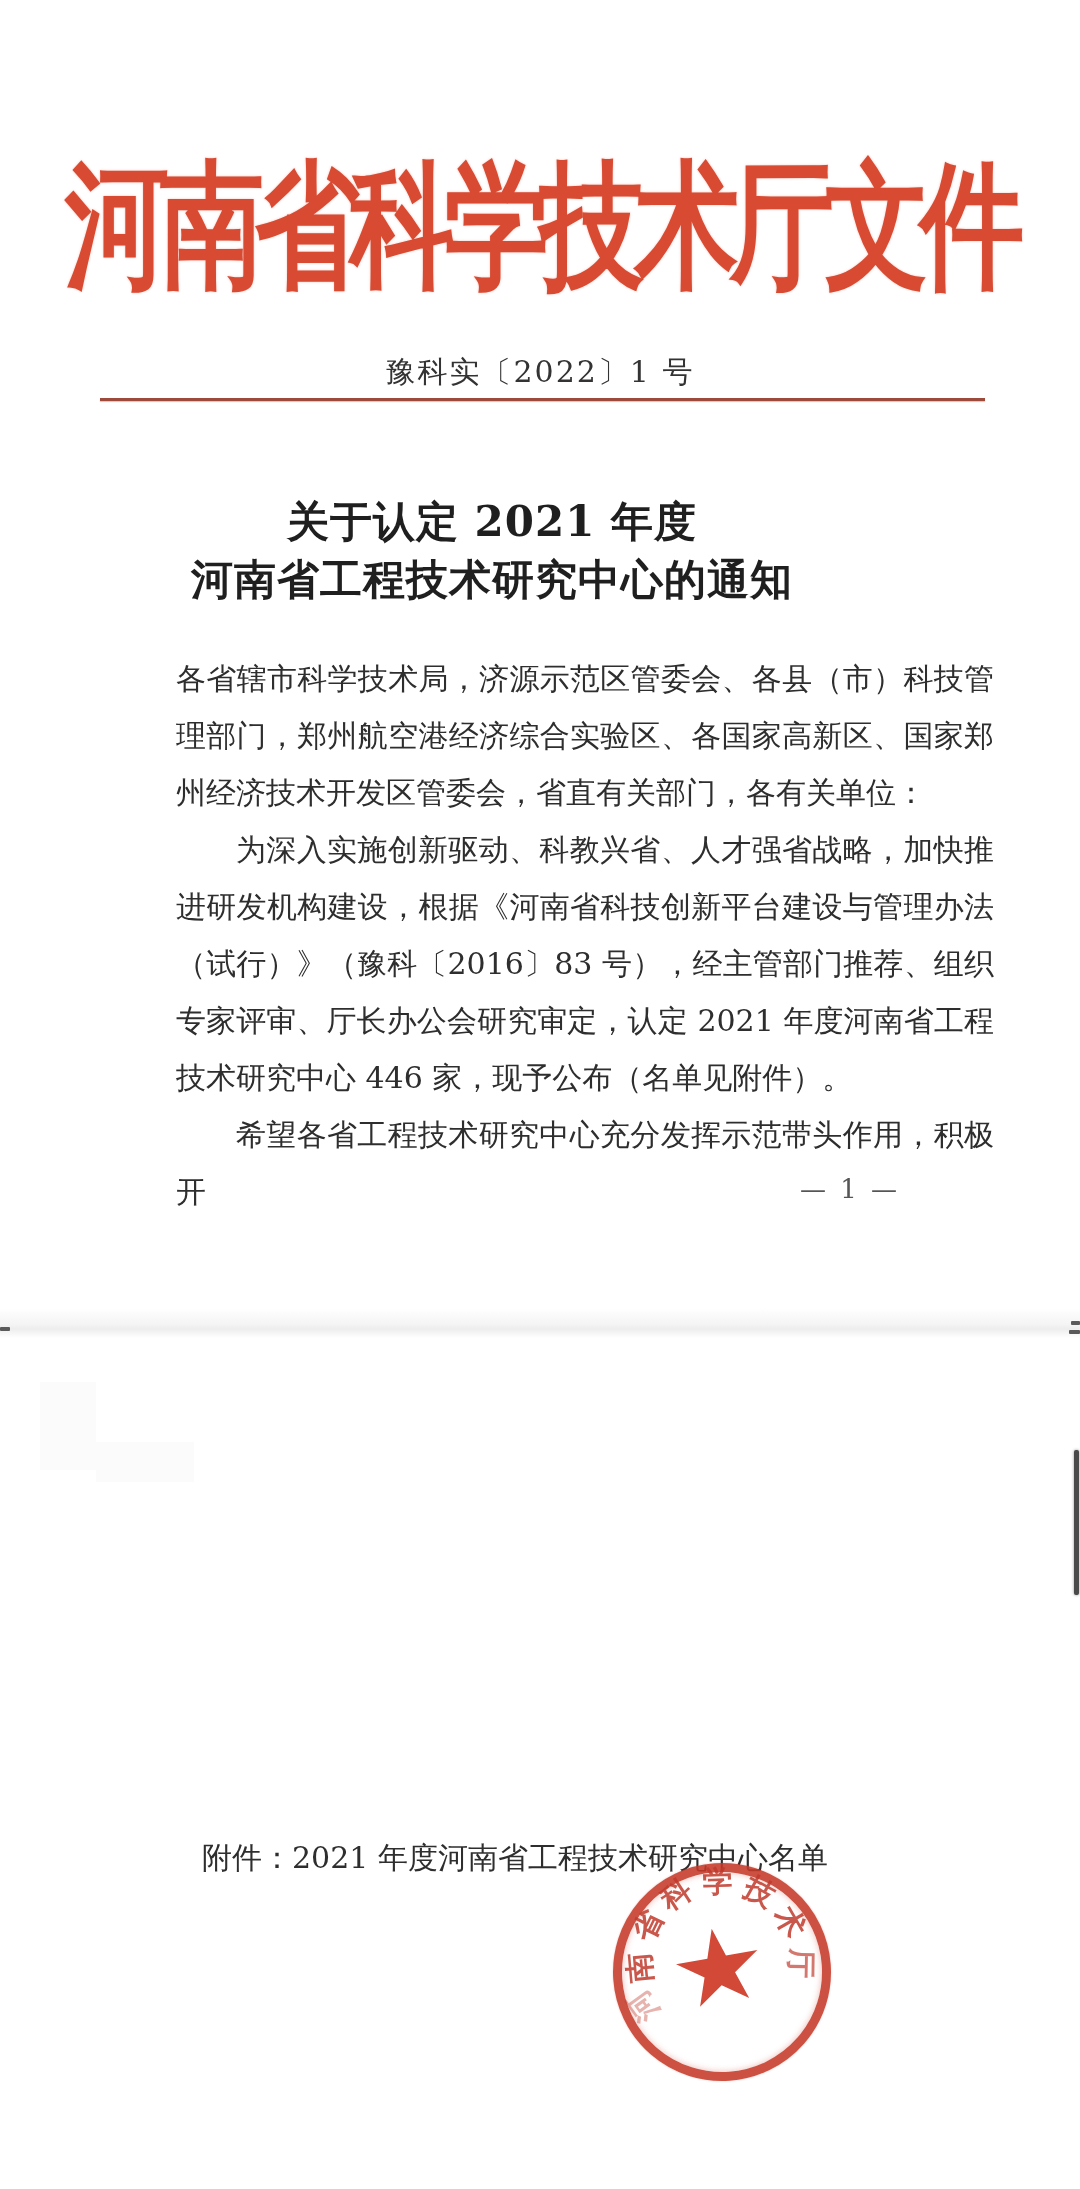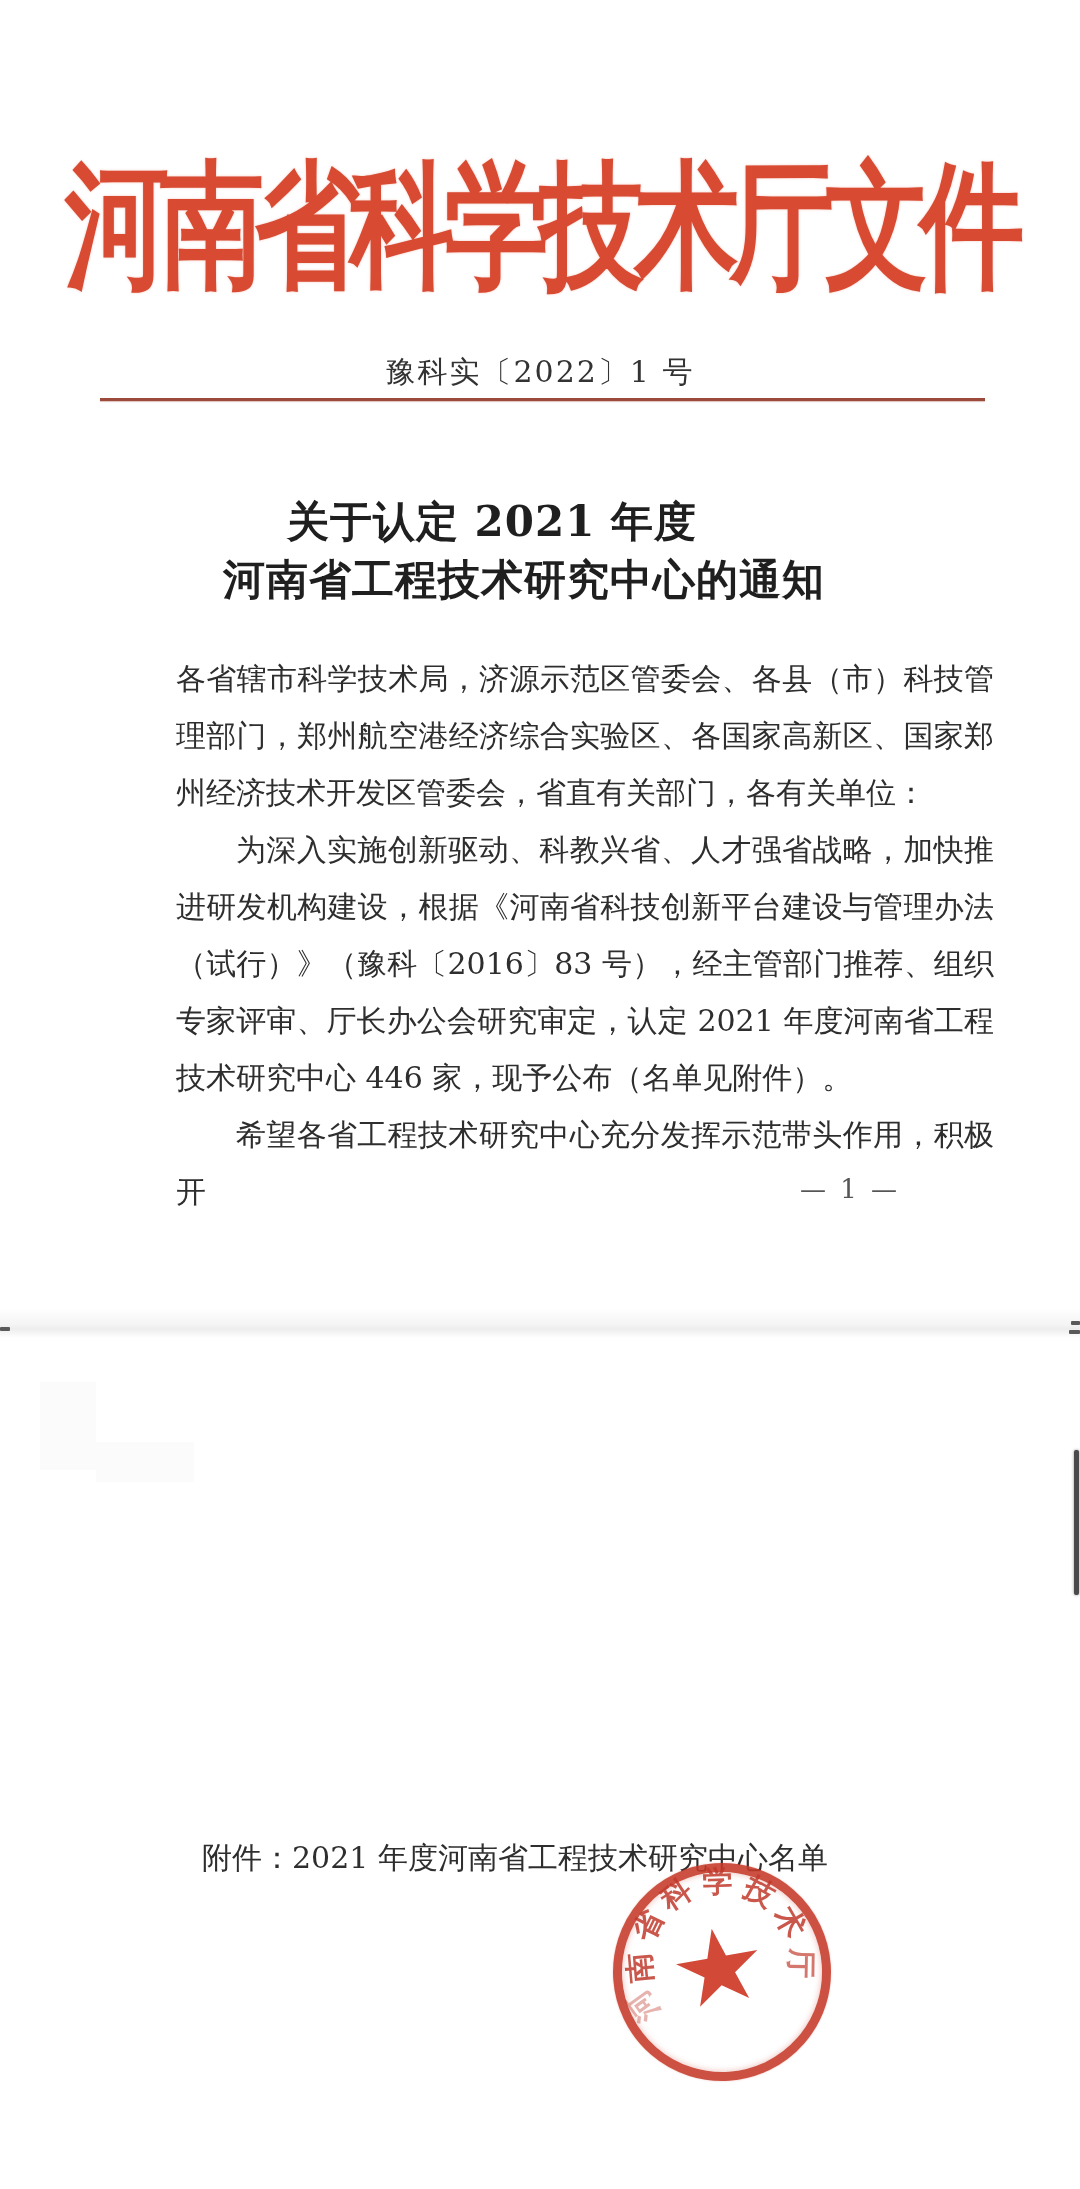--- a/index.html
+++ b/index.html
@@ -28,21 +28,21 @@
   .red-divider{
     position:absolute;top:398px;left:100px;width:885px;height:3px;
     background:#9b4a3c;box-shadow:0 1px 1px rgba(155,74,60,.35);
   }
   .doc-title{
     position:absolute;left:0;width:984px;text-align:center;
     font-size:42px;font-weight:bold;color:#1f1f1f;letter-spacing:1px;
     white-space:nowrap;
   }
   .doc-title.line1{top:494px;}
-  .doc-title.line2{top:552px;margin-left:32px;}
+  .doc-title.line2{top:552px;}
   .body-block{
     position:absolute;left:140px;width:818px;
     font-size:30px;line-height:57px;text-align:justify;
     color:#2e2e2e;
   }
   .body-block p{margin:0;padding:0;}
   .body-block p.indent{text-indent:2em;}
   .block-p1{top:650px;margin-left:36px;}
   .page-number{
     position:absolute;top:1174px;left:800px;width:140px;

